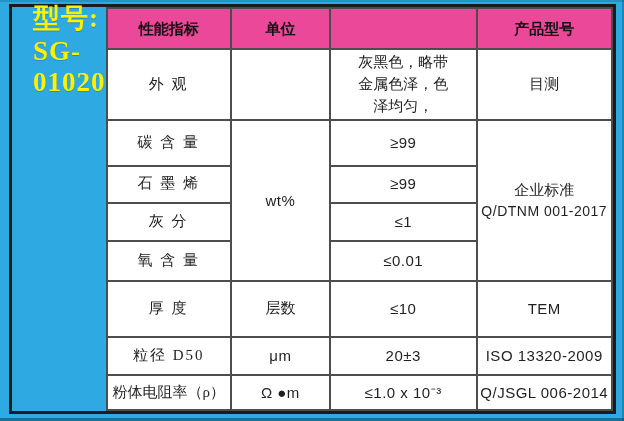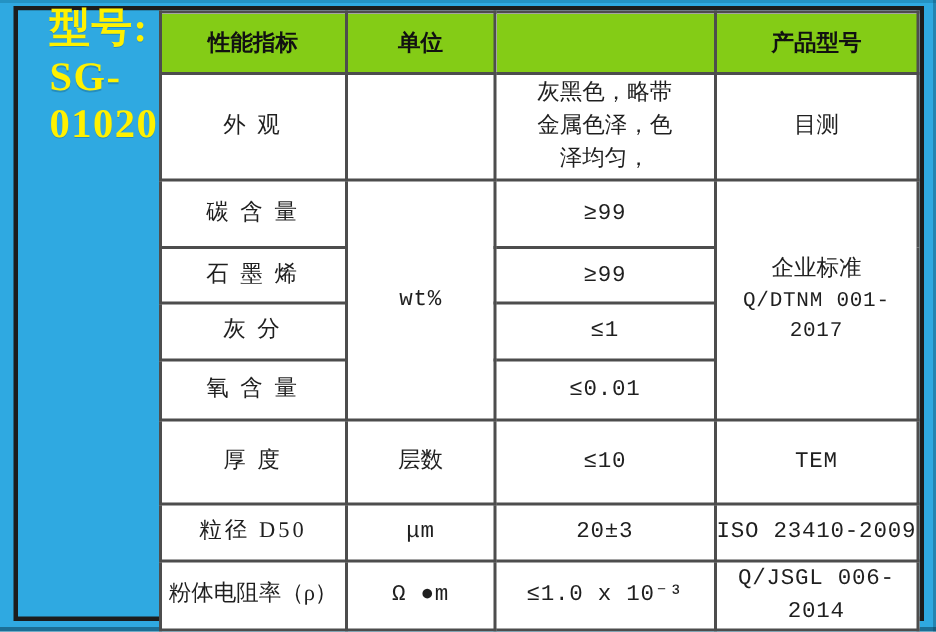--- a/index.html
+++ b/index.html
@@ -52,33 +52,33 @@
   table.spec td, table.spec th {
     border: 2px solid #4d4d4d;
     text-align: center;
     vertical-align: middle;
     color: #1f1f1f;
     font-size: 15px;
     line-height: 1.45;
     overflow: hidden;
   }
   table.spec tr.hdr th {
-    background: #84cc16;
+    background: #ec4899;
     font-family: "Liberation Sans", "DejaVu Sans", sans-serif;
     font-weight: bold;
     font-size: 15px;
     color: #111;
   }
   .c1 { width: 24.6%; }
   .c2 { width: 19.6%; }
   .c3 { width: 29.0%; }
   .c4 { width: 26.8%; }
 
   .mono {
-    font-family: Liberation Mono, monospace;
+    font-family: Liberation Sans, sans-serif;
     font-size: 14px;
     letter-spacing: 0.5px;
   }
   .label { letter-spacing: 2px; }
   .appearance-cell { padding: 2px 24px; font-size: 14.5px; }
   .method-std div { display: block; }
 </style>
 </head>
 <body>
 
@@ -141,21 +141,21 @@
         <td class="label">厚 度</td>
         <td>层数</td>
         <td class="mono">≤10</td>
         <td class="mono">TEM</td>
       </tr>
 
       <tr style="height:38px">
         <td class="label">粒径 D50</td>
         <td class="mono">μm</td>
         <td class="mono">20±3</td>
-        <td class="mono">ISO 23410-2009</td>
+        <td class="mono">ISO 13320-2009</td>
       </tr>
 
       <tr style="height:35px">
         <td>粉体电阻率（ρ）</td>
         <td class="mono">Ω ●m</td>
         <td class="mono">≤1.0 x 10⁻³</td>
         <td class="mono">Q/JSGL 006-2014</td>
       </tr>
 
     </tbody>

